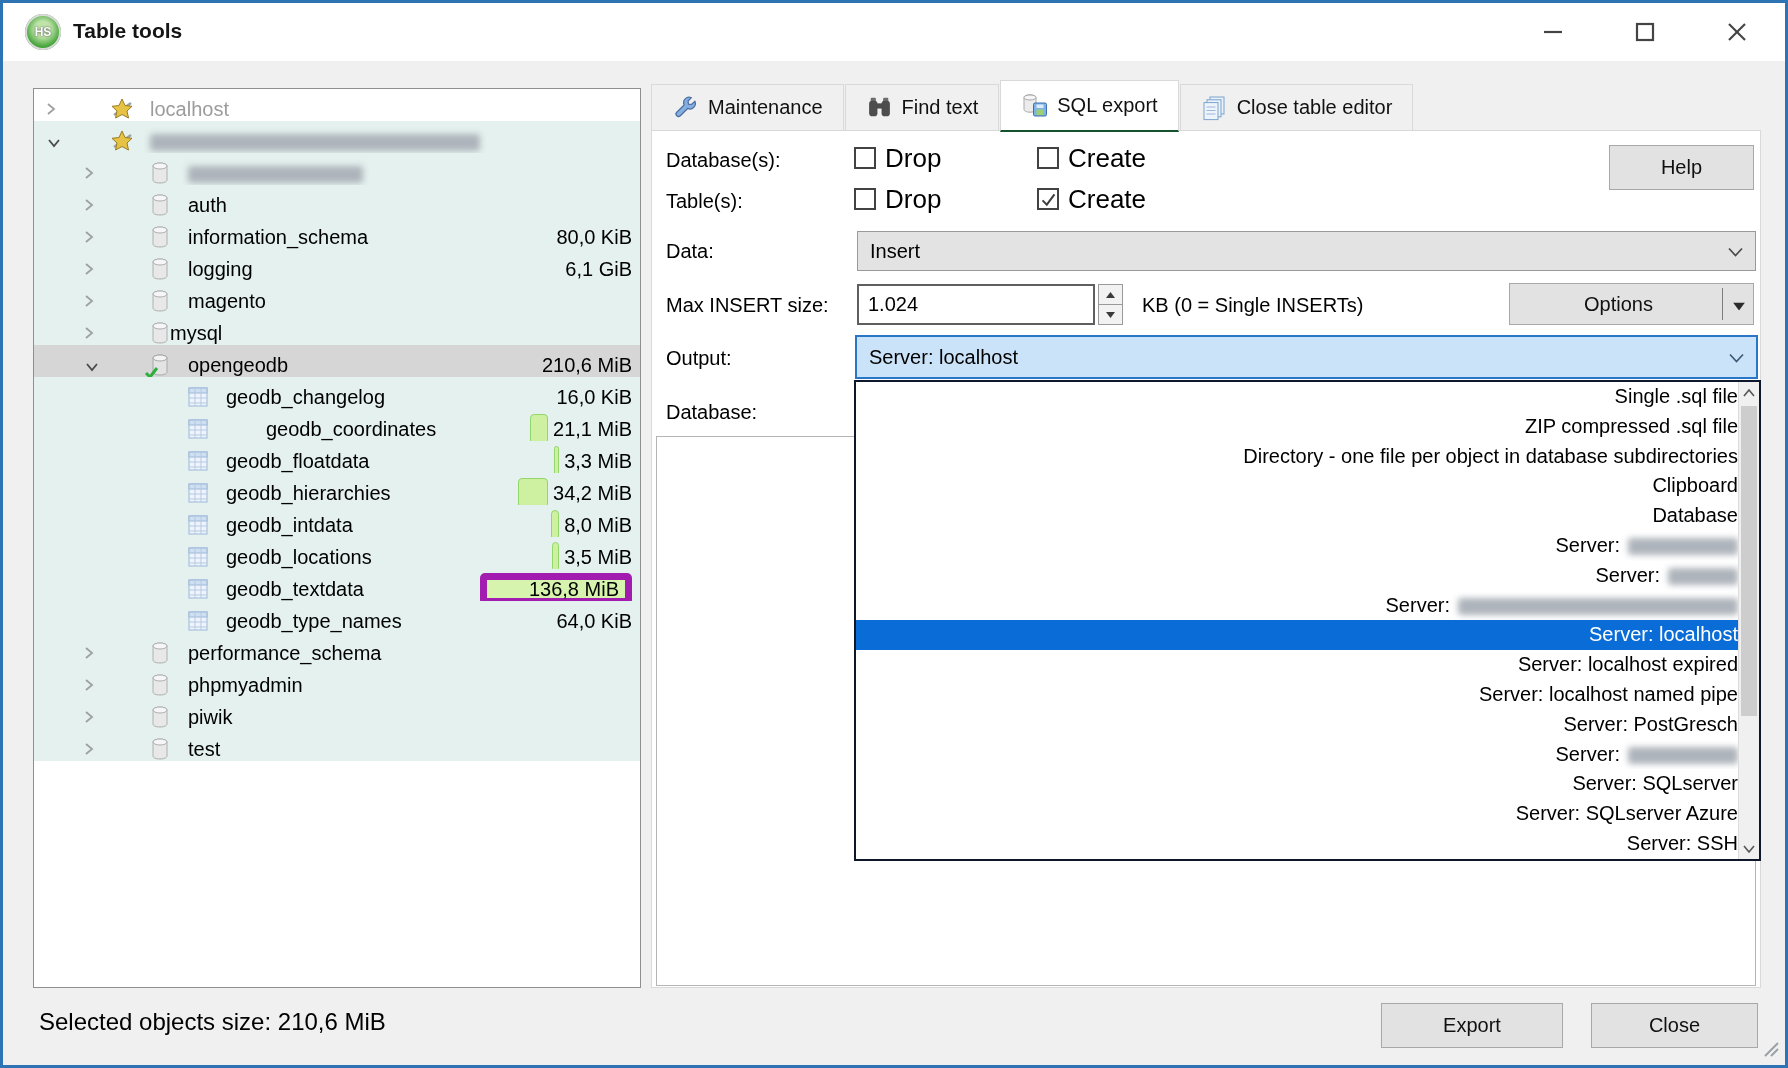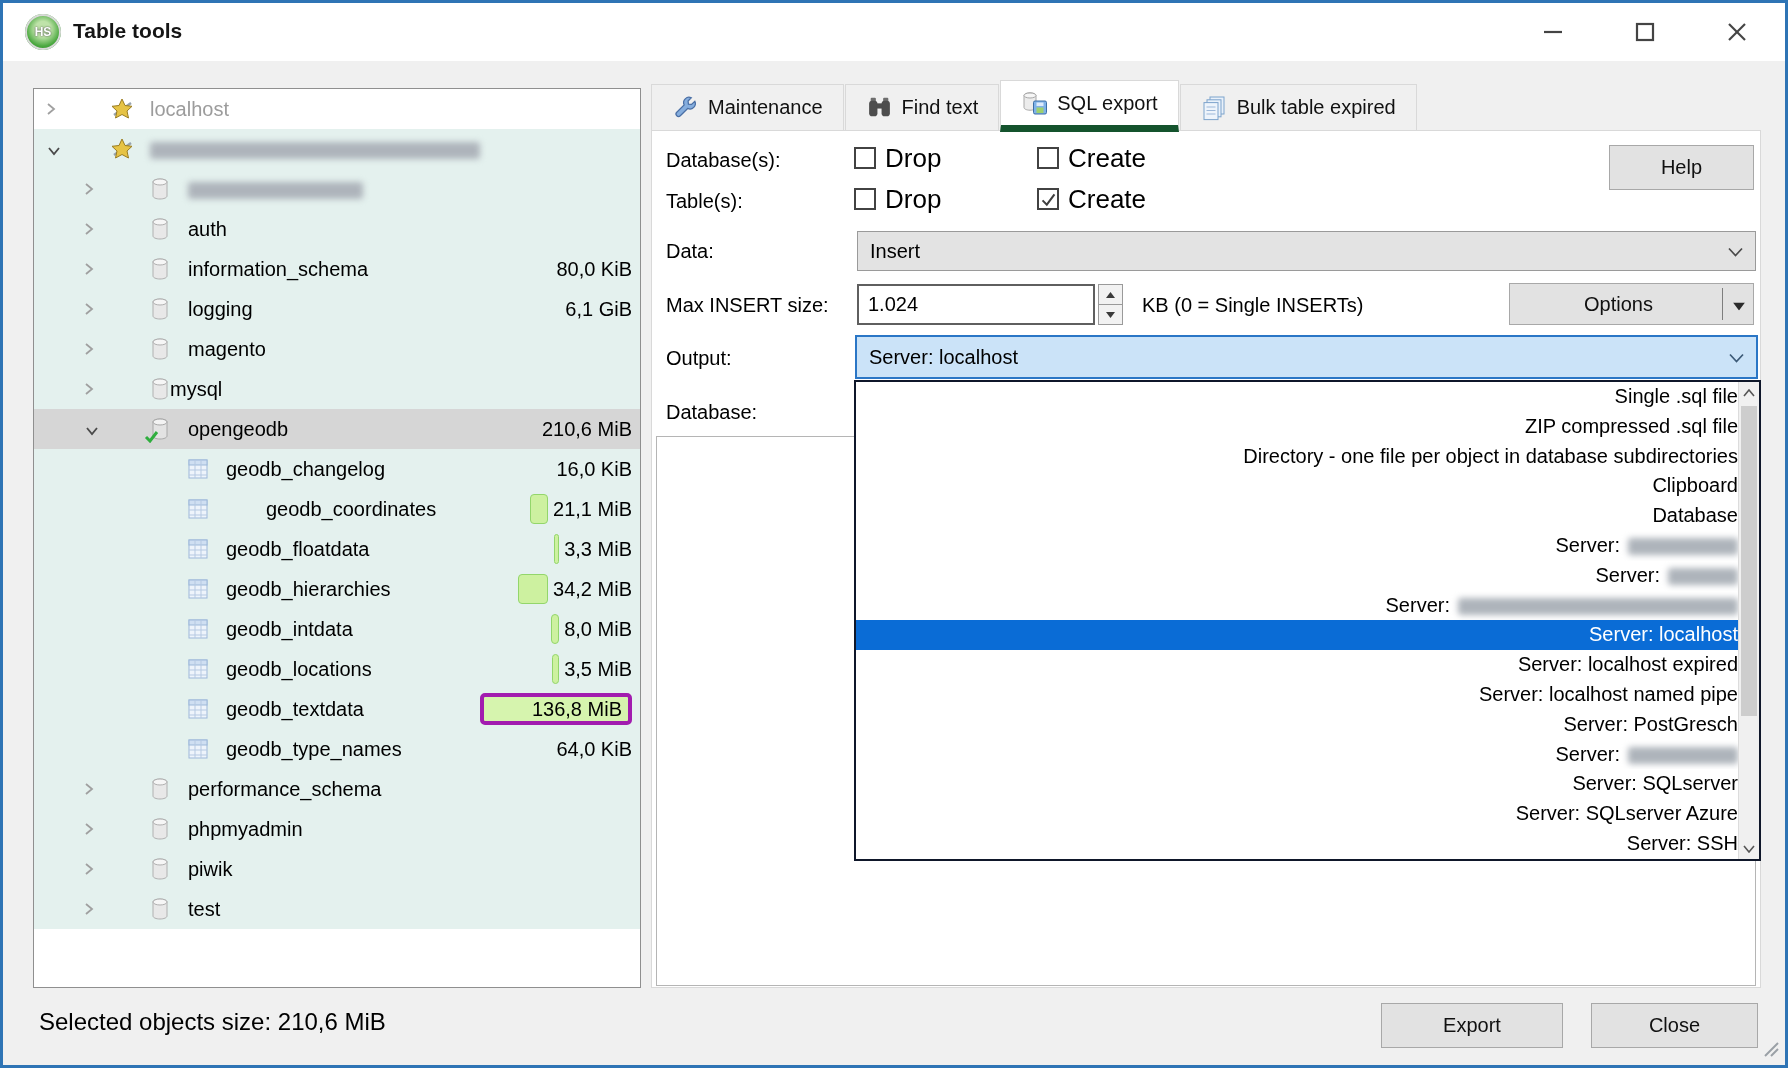--- a/index.html
+++ b/index.html
@@ -14,43 +14,43 @@
               box-shadow:inset 0 0 0 2px #d9d9d9; }
   .app-icon span { color:#fff; font-size:12px; font-weight:bold; text-shadow:0 0 2px #333; }
   .title-text { position:absolute; left:70px; top:0; height:50px; line-height:56px;
                 font-size:21px; font-weight:600; color:#151515; }
   .win-btn { position:absolute; top:0; width:68px; height:58px; display:flex;
              align-items:center; justify-content:center; cursor:default; }
   .wb-min { left:1516px; } .wb-max { left:1608px; } .wb-close { left:1700px; }
   
   .tree-panel { position:absolute; left:30px; top:85px; width:608px; height:900px;
                 background:#fff; border:1px solid #8f8f8f; overflow:hidden; }
-  .tree-row { position:relative; height:40px; width:100%; }
+  .tree-row { position:relative; height:32px; width:100%; }
   .tree-row.teal { background:#e4f1ee; }
   .tree-row.selected { background:#d6d6d6; }
   .t-exp { position:absolute; top:11px; }
   .t-cb  { position:absolute; top:9px; }
   .t-icon{ position:absolute; top:8px; width:24px; height:24px; }
   .t-label { position:absolute; top:0; line-height:40px; font-size:20px; color:#000; white-space:nowrap; }
   .t-label.dim { color:#9c9c9c; }
   .blurred-bar { display:inline-block; height:17px; border-radius:3px;
                  background:#aeb4bb; filter:blur(3px); vertical-align:middle; }
   .size-cell { position:absolute; right:8px; top:4px; height:32px; width:152px;
                display:flex; align-items:center; justify-content:flex-end; gap:5px;
                font-size:20px; color:#000; }
   .size-bar { height:30px; border-radius:4px; background:#cdf1a0; border:1px solid #93d66b; }
-  .size-cell.full { background:#d6f4ae; border:4px solid #a21caf; border-radius:5px; padding:0 6px; }
+  .size-cell.full { background:#d6f4ae; border:7px solid #a21caf; border-radius:5px; padding:0 6px; }
   .check-ovl { position:absolute; left:-4px; bottom:-2px; }
   
   .tab-bar { position:absolute; left:648px; top:81px; height:46px; display:flex; align-items:flex-end; }
   .tab { display:inline-flex; align-items:center; gap:9px; padding:0 20px; height:46px;
          font-size:20px; color:#111; background:#f0f0f0; border:1px solid #d9d9d9;
          border-bottom:none; margin-right:1px; }
   .tab.active { background:#fff; height:52px; position:relative; z-index:3; margin-bottom:-2px;
-                border-bottom:7px solid #14532d; }
+                border-bottom:2px solid #14532d; }
   .tab .ticon { width:27px; height:27px; display:inline-block; }
   
   .content-panel { position:absolute; left:648px; top:127px; width:1110px; height:858px;
                    background:#fff; border:1px solid #d9d9d9; z-index:1; }
   .flabel { position:absolute; left:14px; font-size:20px; color:#000; line-height:30px; white-space:nowrap; }
   .cb { position:relative; width:22px; height:22px; background:#fff; border:2px solid #424242;
         display:inline-flex; align-items:center; justify-content:center; }
   .cb .partial-fill { width:12px; height:12px; background:#2b2b2b; }
   .cb-abs { position:absolute; }
   .cb-lab { position:absolute; font-size:26px; line-height:30px; color:#000; }
@@ -329,21 +329,21 @@
           </svg></span>
         <span>SQL export</span>
       </div>
       <div class="tab">
         <span class="ticon"><svg viewBox="0 0 27 27" width="27" height="27">
             <rect x="9" y="3" width="14" height="17" fill="#e9f1fa" stroke="#7da3cc"></rect>
             <rect x="6" y="5.8" width="14" height="17" fill="#e9f1fa" stroke="#7da3cc"></rect>
             <rect x="3" y="8.6" width="14" height="17" fill="#eef4fb" stroke="#7da3cc"></rect>
             <path d="M5.5 13h9M5.5 16.5h9M5.5 20h9" stroke="#9db8d9" fill="none"></path>
           </svg></span>
-        <span>Bulk table expired</span>
+        <span>Close table editor</span>
       </div>
     </div>
 
   <div class="content-panel">
     <div class="flabel" style="top:14px;">Database(s):</div>
     <span class="cb cb-abs" style="left:202px; top:16px;"></span>
     <div class="cb-lab" style="left:233px; top:12px;">Drop</div>
     <span class="cb cb-abs" style="left:385px; top:16px;"></span>
     <div class="cb-lab" style="left:416px; top:12px;">Create</div>
 

